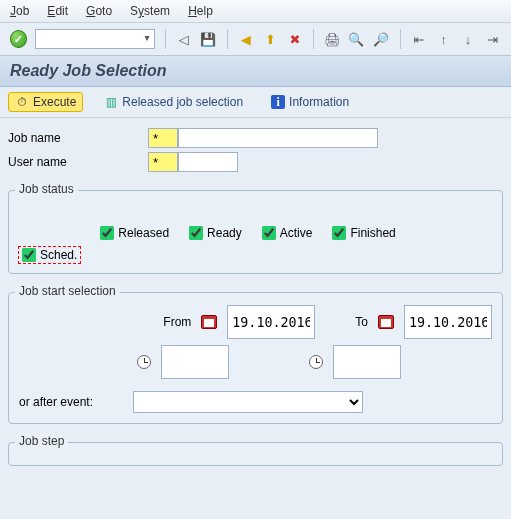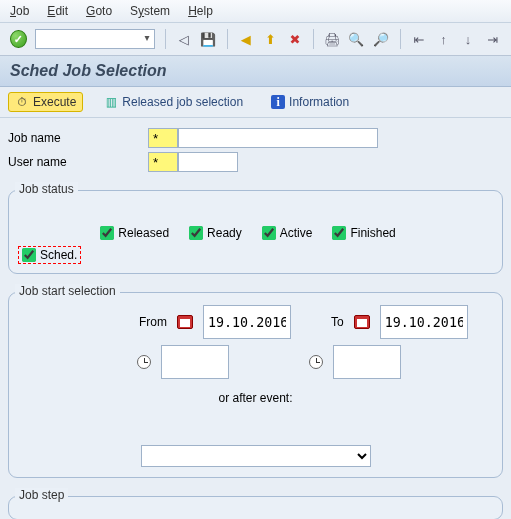--- a/index.html
+++ b/index.html
@@ -17,35 +17,35 @@
   .title-bar h1 { font-size: 16px; font-style: italic; font-weight: bold; color: #3a4a5e; }
   .action-bar { background: #e8eef5; padding: 5px 8px; display: flex; gap: 14px; align-items:center; border-bottom:1px solid #c5d2e0;}
   .action-btn { display:flex; align-items:center; gap:4px; padding:2px 6px; color:#2c4a7a; cursor:pointer; border:1px solid transparent; border-radius:3px;}
   .action-btn.exec { background: #ffe97a; border:1px solid #d6b400; color:#333;}
   .action-icon { width:14px; height:14px; display:inline-flex; align-items:center; justify-content:center; font-size:12px;}
   .content { padding: 10px 8px; }
   .field-row { display:flex; align-items:center; margin-bottom:4px; }
   .field-row label { width: 140px; color:#000000; }
   .field-row input[type=text] { height:20px; border:1px solid #9fb2c9; background:#fff; padding:0 4px; }
   .yellow { background:#fff87a !important; }
-  .groupbox { border:1px solid #a8bcd4; border-radius:9px; margin-top:18px; padding:12px 10px 10px 10px; position:relative; background:#eaf0f7;}
+  .groupbox { border:1px solid #a8bcd4; border-radius:4px; margin-top:18px; padding:12px 10px 10px 10px; position:relative; background:#eaf0f7;}
   .groupbox legend { position:absolute; top:-9px; left:6px; background:#eaf0f7; padding:0 4px; font-size:12px; color:#333;}
   .status-row { display:flex; gap:20px; flex-wrap:wrap; }
   .cb { display:flex; align-items:center; gap:4px; }
   .cb input { accent-color:#2c6; width:14px; height:14px;}
   .cb.sched { outline: 1px dashed red; padding:1px 3px;margin-top:44px;}
   .date-row { display:flex; align-items:center; gap:10px; margin-bottom:6px;}
   .date-row .lbl { width:auto; text-align:right;}
   .date-input { width:88px; height:20px; border:1px solid #9fb2c9; background:#fff; padding:16px 4px; font-family:monospace;}
   .cal-icon { width:16px; height:14px; background:#c33; display:inline-block; border:1px solid #800; border-radius:2px; position:relative;}
   .cal-icon:before{content:"";position:absolute;top:3px;left:2px;right:2px;bottom:1px;background:#fff;}
   .clock-icon{width:14px;height:14px;border:1px solid #666;border-radius:50%;display:inline-block;position:relative;background:#fff;}
   .clock-icon:before{content:"";position:absolute;left:6px;top:2px;width:1px;height:5px;background:#333;}
   .clock-icon:after{content:"";position:absolute;left:6px;top:6px;width:4px;height:1px;background:#333;}
-  .event-row { display:flex; align-items:center; gap:40px; margin-top:12px;flex-direction:column;}
+  .event-row { display:flex; align-items:center; gap:40px; margin-top:12px;}
   .event-row select { width:230px; height:22px; border:1px solid #9fb2c9; background:#fff;}
 </style>
 </head>
 <body>
 
 <div class="menubar">
   <span><u>J</u>ob</span>
   <span><u>E</u>dit</span>
   <span><u>G</u>oto</span>
   <span>S<u>y</u>stem</span>
@@ -67,21 +67,21 @@
   <div class="tb-icon">🔍</div>
   <div class="tb-icon">🔎</div>
   <div class="tb-sep"></div>
   <div class="tb-icon">⇤</div>
   <div class="tb-icon">↑</div>
   <div class="tb-icon">↓</div>
   <div class="tb-icon">⇥</div>
 </div>
 
 <div class="title-bar">
-  <h1>Sched Job Selection</h1>
+  <h1>Ready Job Selection</h1>
 </div>
 
 <div class="action-bar">
   <div class="action-btn exec">
     <span class="action-icon">⏱</span>
     <span>Execute</span>
   </div>
   <div class="action-btn">
     <span class="action-icon" style="color:#2a8">▥</span>
     <span>Released job selection</span>
@@ -126,21 +126,21 @@
         </label>
       <label class="cb">
           <input type="checkbox" checked="" style="">
           <span>Finished</span>
         </label>
     </div>
   </div>
 
   <div class="groupbox">
     <legend>Job start selection</legend>
-    <div class="date-row" style="margin-left:120px;">
+    <div class="date-row" style="margin-left:48px;justify-content:flex-end;">
       <span class="lbl">From</span>
       <span class="cal-icon"></span>
       <input type="text" class="date-input" value="19.10.2016" style="">
       <span style="width:20px"></span>
       <span class="lbl">To</span>
       <span class="cal-icon"></span>
       <input type="text" class="date-input" value="19.10.2016" style="">
     </div>
     <div class="date-row" style="margin-left:118px;">
       <span class="clock-icon"></span>

